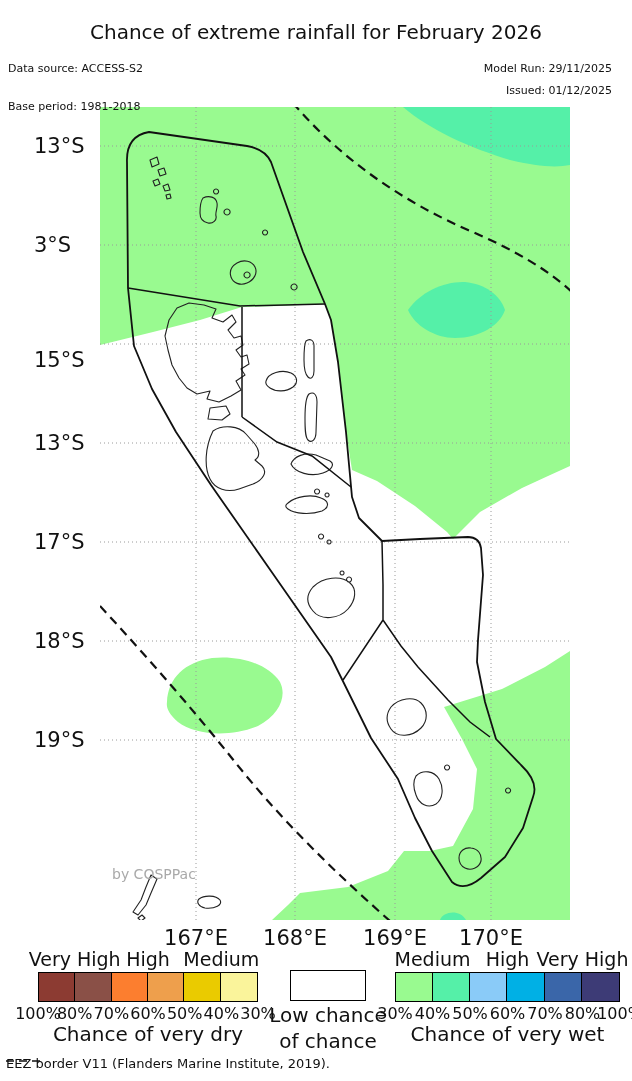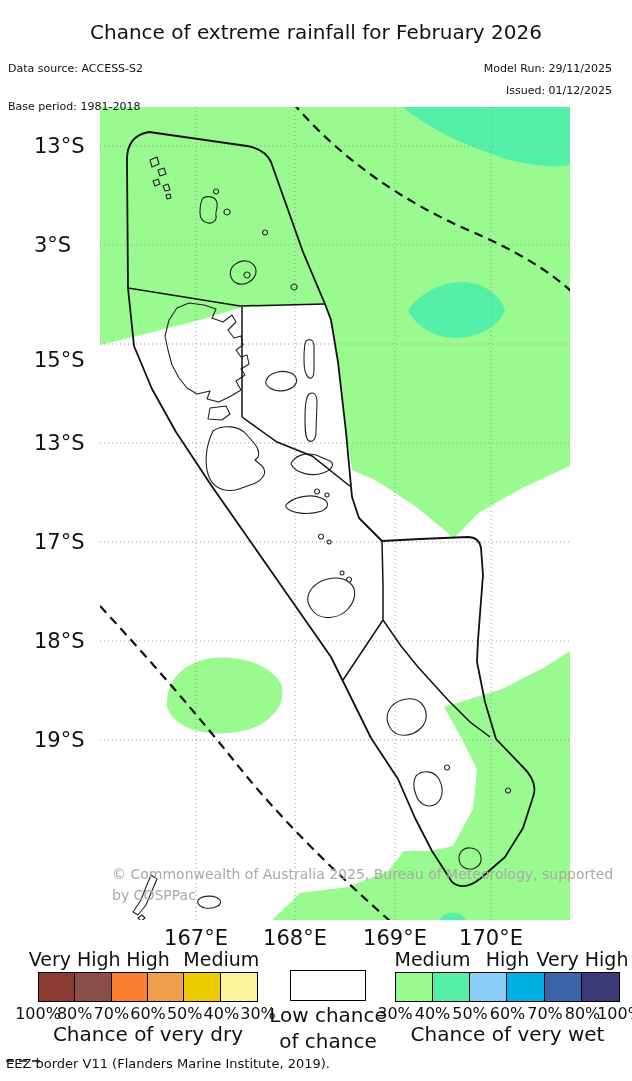--- a/index.html
+++ b/index.html
@@ -112,21 +112,20 @@
 <div class="abs ytick" style="top:530px">17°S</div>
 <div class="abs ytick" style="top:629px">18°S</div>
 <div class="abs ytick" style="top:728px">19°S</div>
 
 <div class="abs xtick" style="left:161px">167°E</div>
 <div class="abs xtick" style="left:260px">168°E</div>
 <div class="abs xtick" style="left:360px">169°E</div>
 <div class="abs xtick" style="left:456px">170°E</div>
 
 <div class="abs watermark" style="color: rgb(169, 169, 169);">
-  <div>© Commonwealth of Australia 2025, Bureau of Meteorology, supported</div>
   <div>by COSPPac</div>
 </div>
 
 <div class="legend-grp" style="left:38px;width:220px">
   <span class="lvl" style="left:16.67%">Very High</span>
   <span class="lvl" style="left:50%">High</span>
   <span class="lvl" style="left:83.33%">Medium</span>
   <div class="bar">
     <span class="sw" style="background-color: rgb(140, 59, 50);"></span><span class="sw" style="background-color: rgb(138, 80, 71);"></span><span class="sw" style="background-color: rgb(252, 126, 47);"></span><span class="sw" style="background-color: rgb(238, 159, 76);"></span><span class="sw" style="background-color: rgb(234, 203, 0);"></span><span class="sw" style="background-color: rgb(250, 244, 155);"></span>
   </div>

